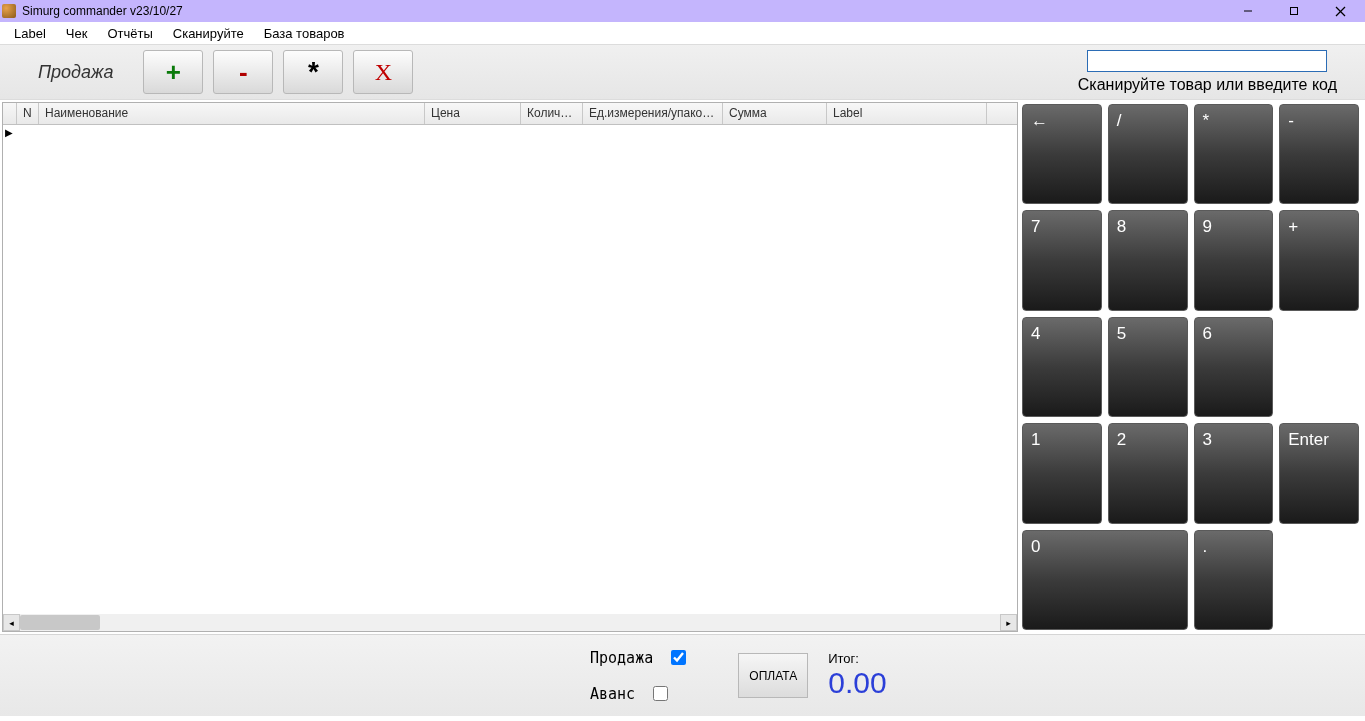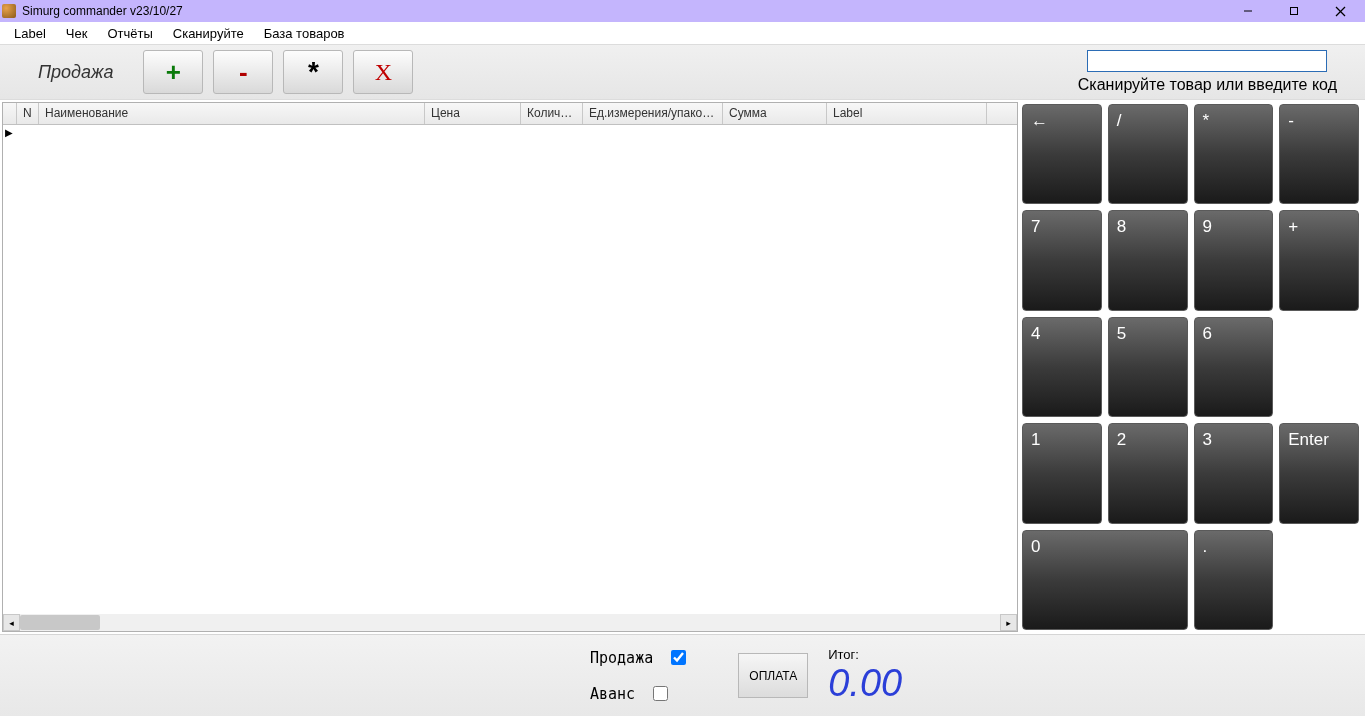--- a/index.html
+++ b/index.html
@@ -45,21 +45,21 @@
 .kbtn .lbl { display: block; }
 
 .footer { height: 82px; background: linear-gradient(#f2f2f2, #e8e8e8); border-top: 1px solid #d5d5d5; display: flex; align-items: center; }
 .footer .checks { display: flex; gap: 60px; margin-left: 590px; }
 .footer .ccol { display: flex; flex-direction: column; gap: 18px; }
 .footer .crow { display: flex; align-items: center; gap: 18px; font-family: Consolas, monospace; font-size: 15px; }
 .footer .crow input[type=checkbox] { width: 15px; height: 15px; }
 .footer .paybtn { width: 70px; height: 45px; border: 1px solid #b8b8b8; background: linear-gradient(#f6f6f6, #dcdcdc); font-size: 12px; margin-left: 52px; cursor: pointer; }
 .footer .totalbox { margin-left: 20px; display: flex; flex-direction: column; align-items: flex-start; }
 .footer .totalbox .tl { font-size: 13px; }
-.footer .totalbox .tv { font-size: 38px; color: #2b3fd8; font-style: italic; font-family: "Segoe UI", sans-serif; }
+.footer .totalbox .tv { font-size: 30px; color: #2b3fd8; font-family: "Segoe UI", sans-serif; }
 
 svg { display: block; }
 </style>
 </head>
 <body>
 
 <div class="titlebar">
   <div class="app-icon"></div>
   <div class="title">Simurg commander  v23/10/27</div>
   <div class="win-controls">

